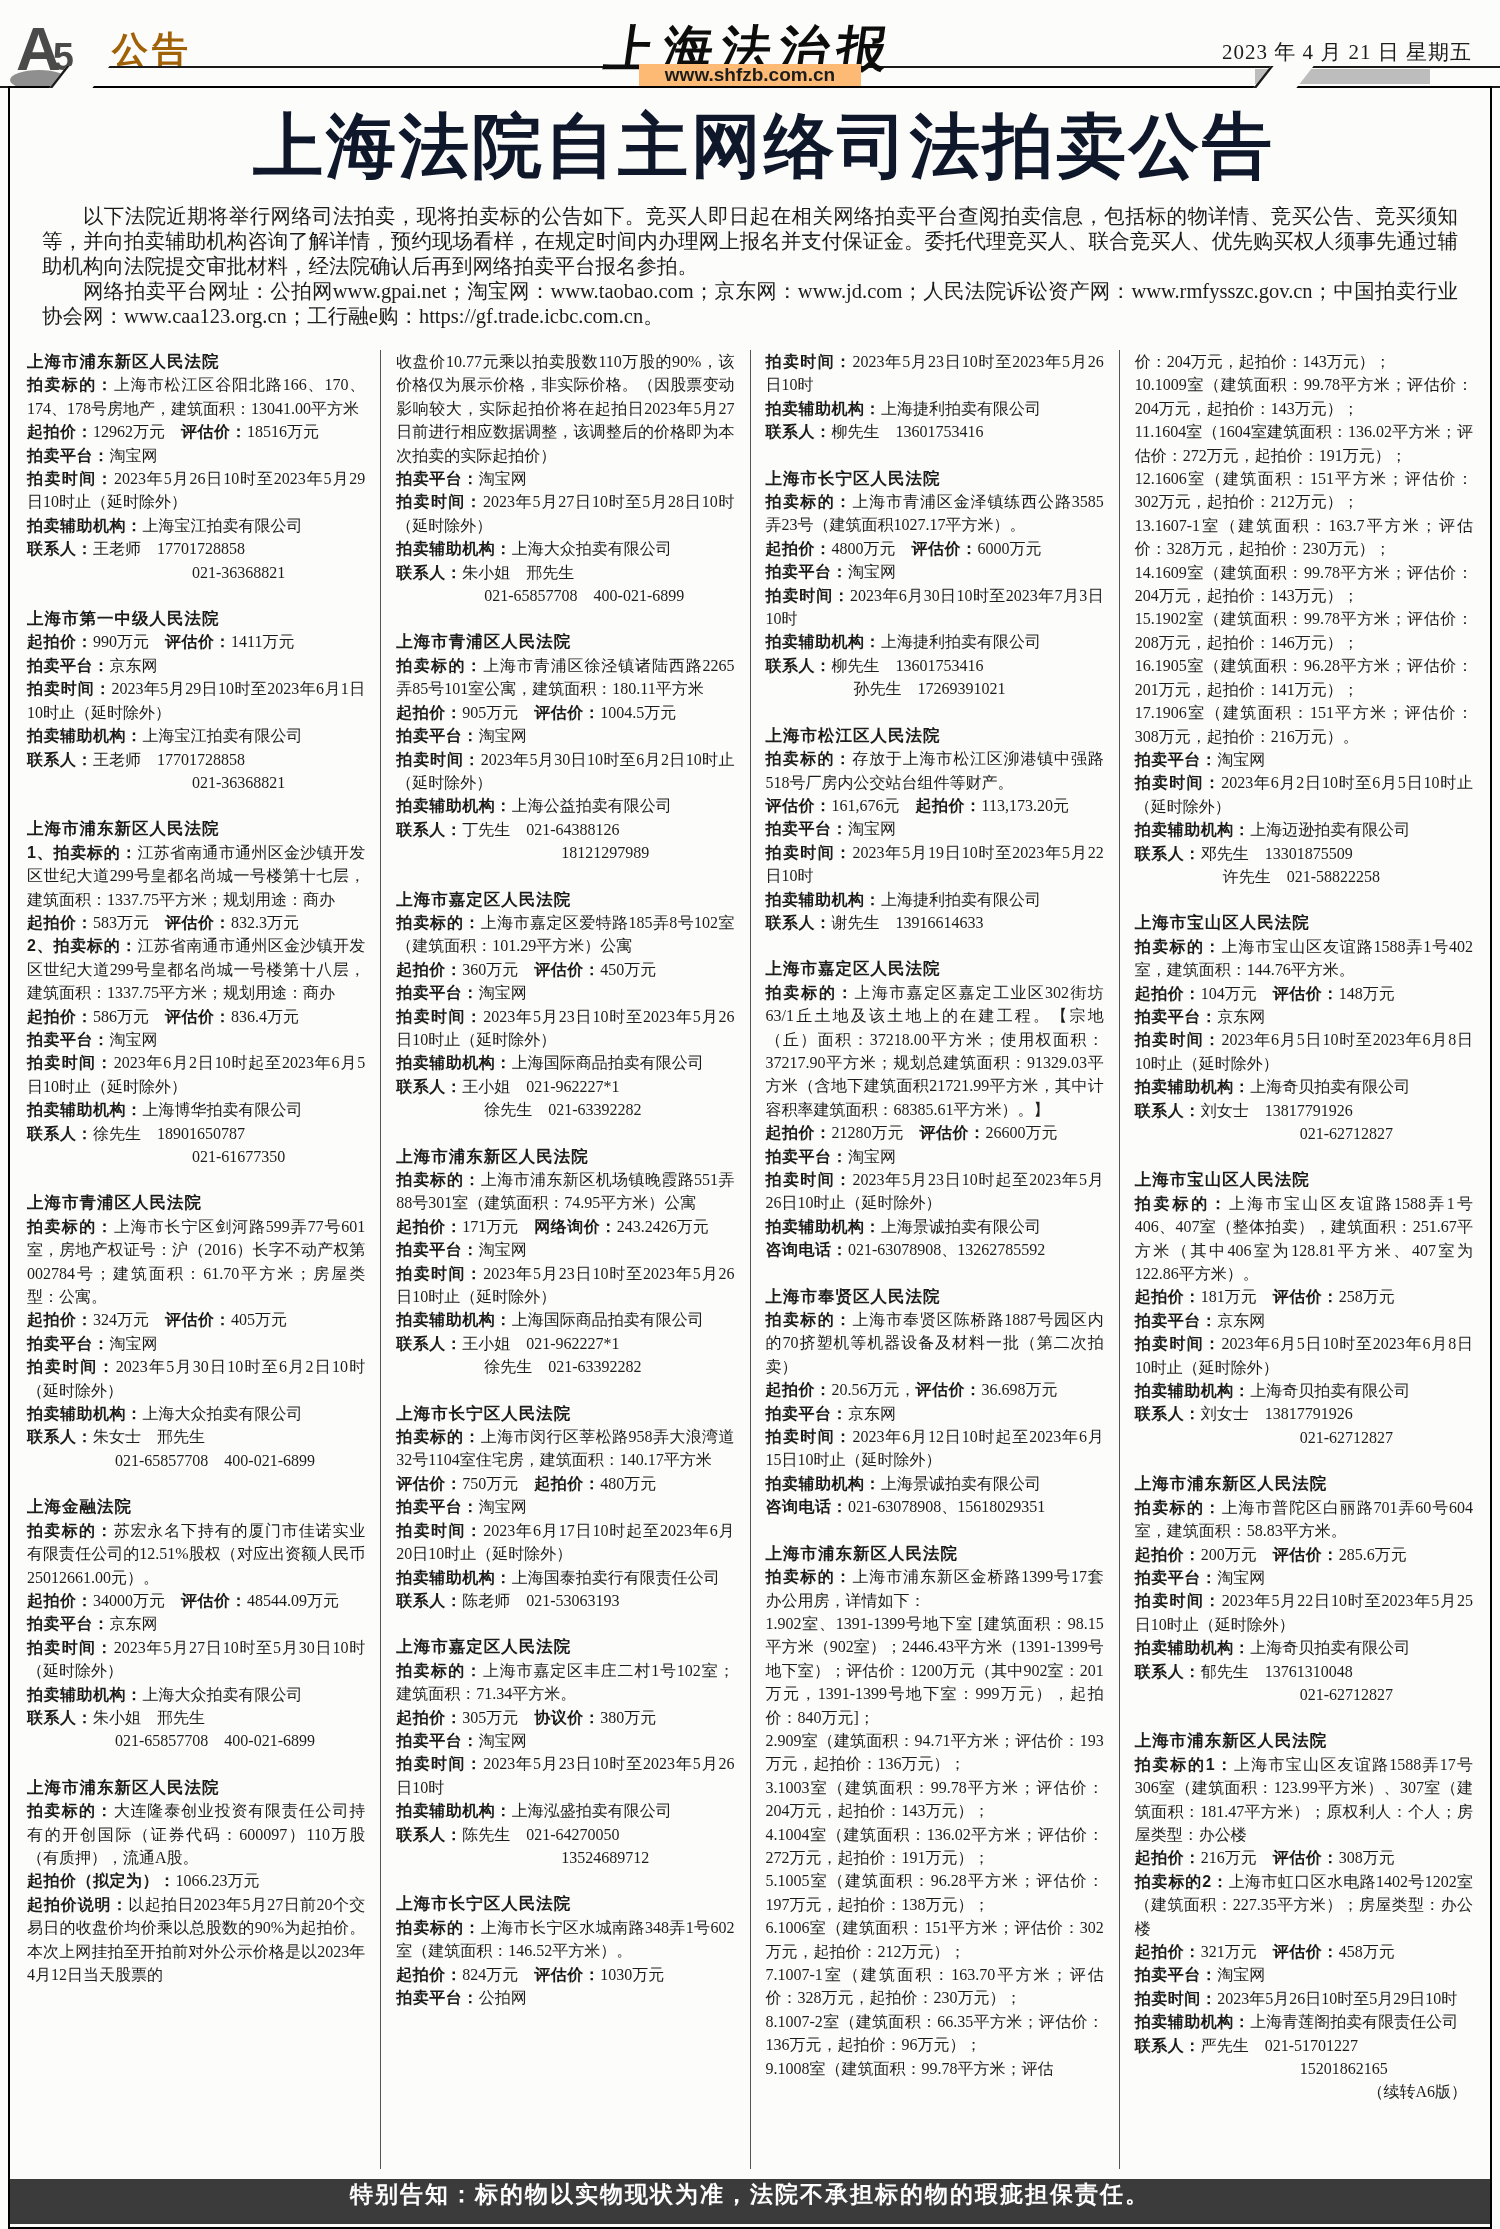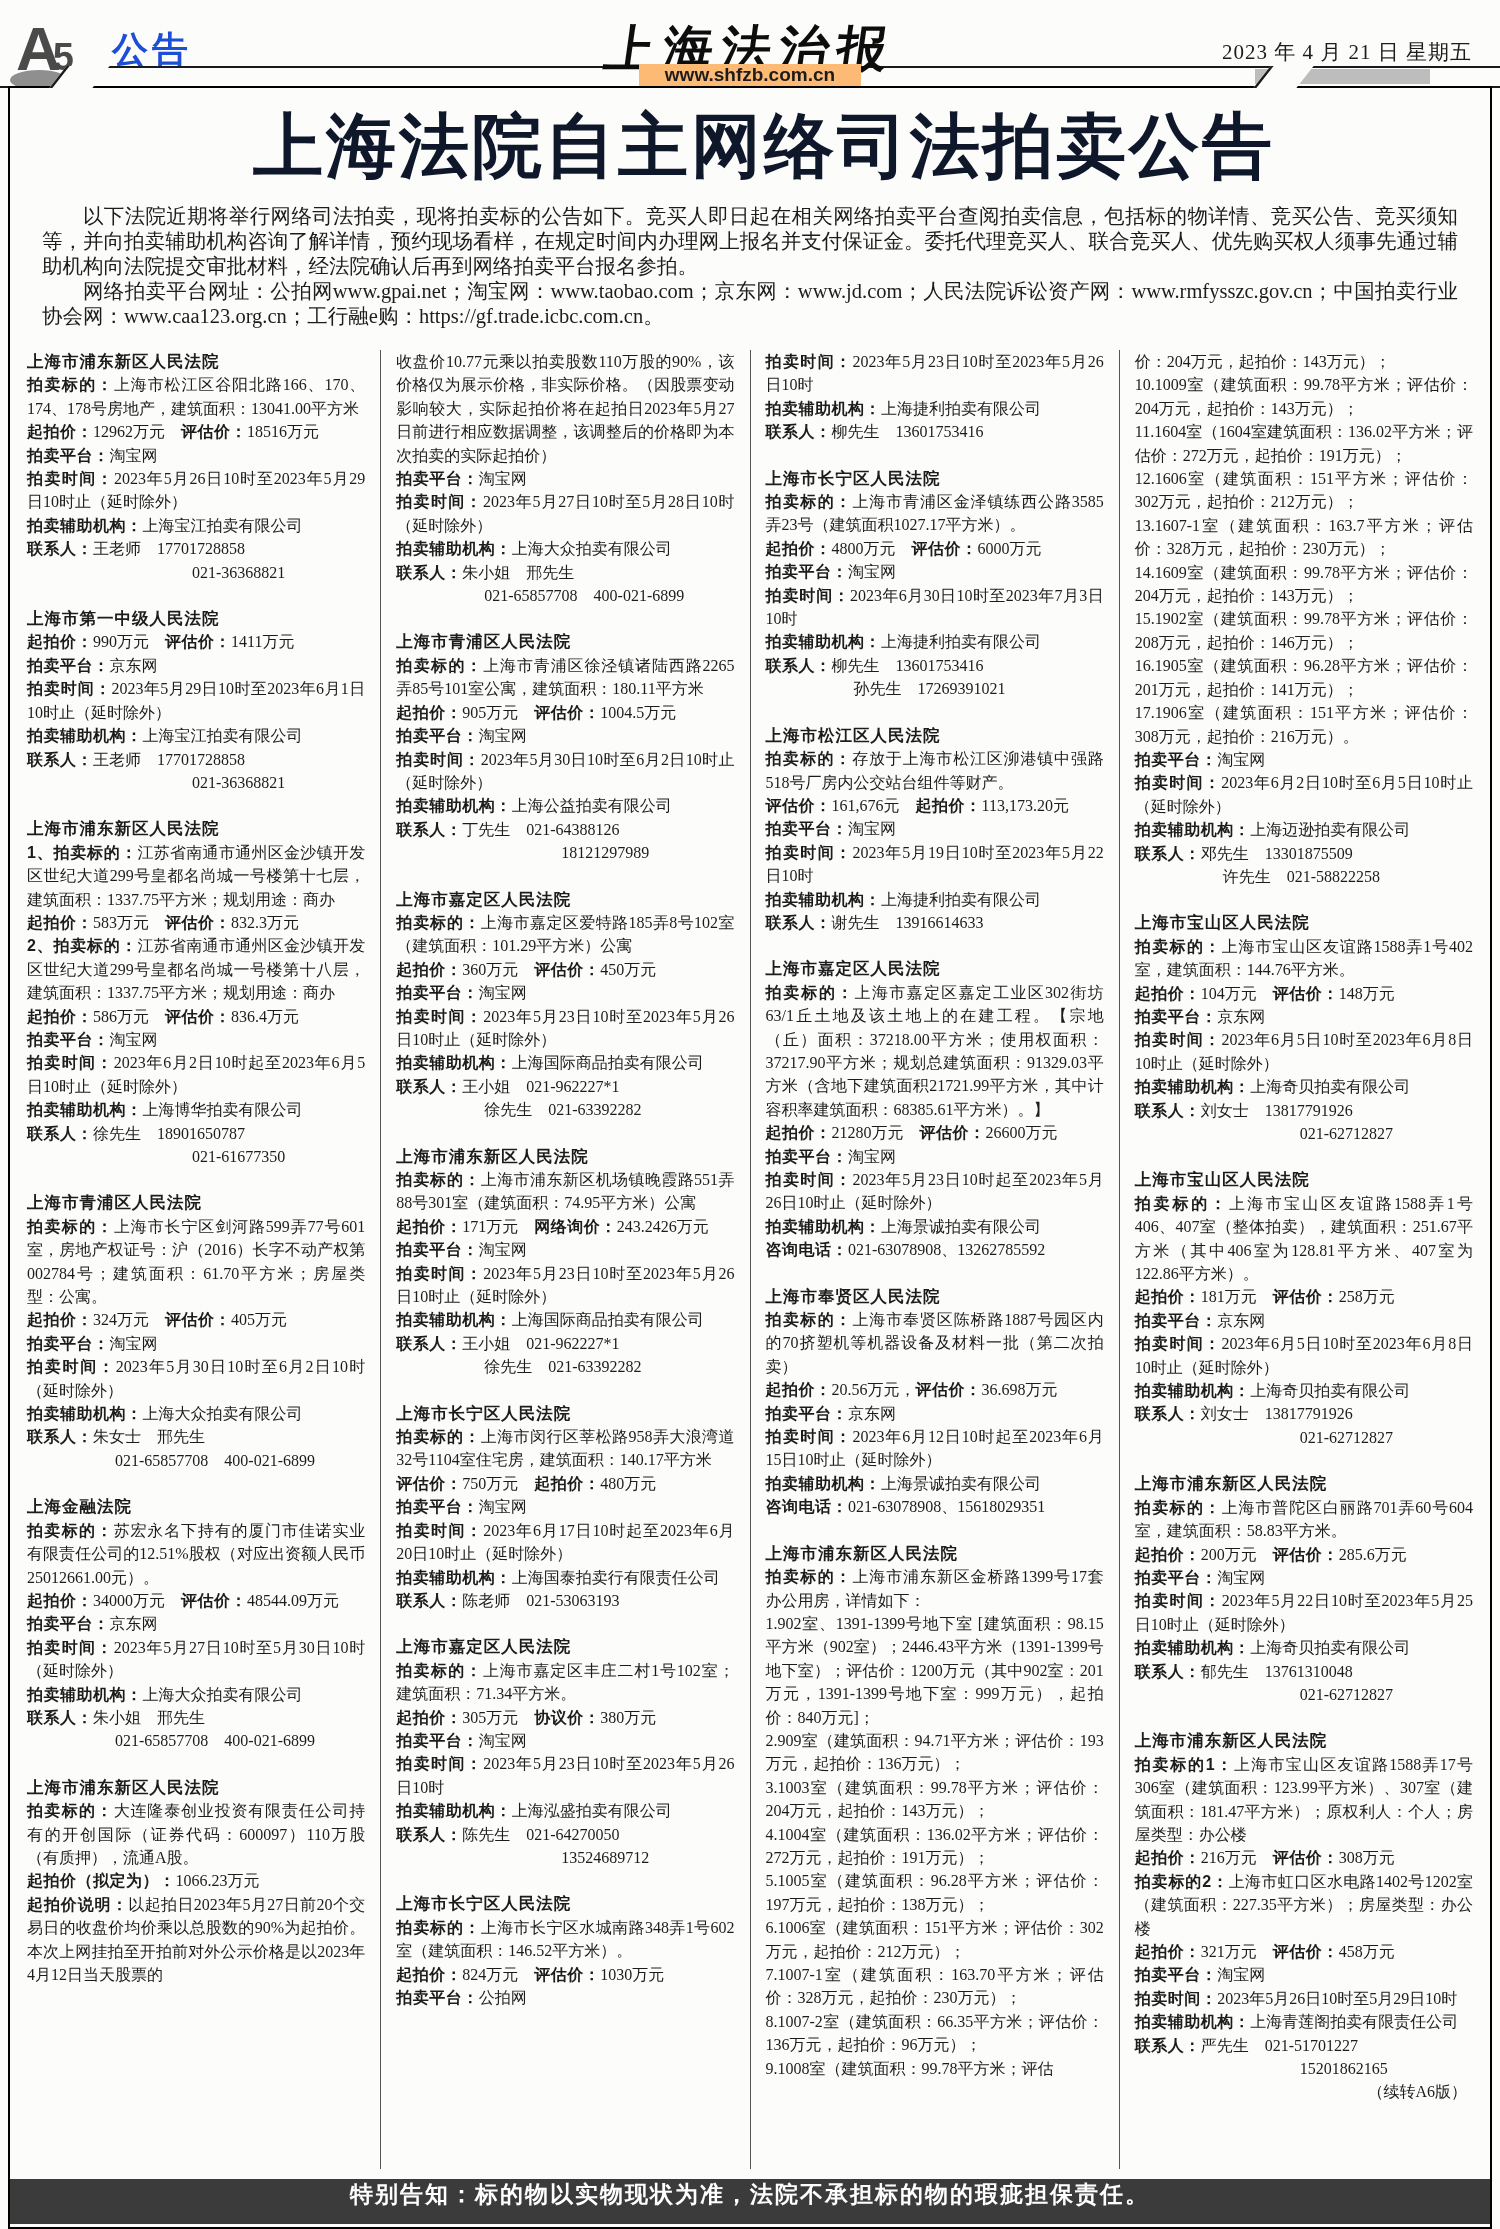--- a/index.html
+++ b/index.html
@@ -4,21 +4,21 @@
 <style>
   html,body{margin:0;padding:0;background:#e8e8e8;}
   .page{position:relative;width:1500px;height:2229px;background:#fcfcfb;margin:0 auto;
         font-family:"Liberation Serif","DejaVu Serif",serif;color:#1c1c1c;overflow:hidden;}
   
   .header{position:absolute;top:14px;left:0;right:0;height:88px;}
   .pagetag{position:absolute;left:16px;top:4px;width:100px;height:80px;}
   .pagetag .bigA{font-family:"Liberation Sans",sans-serif;font-weight:bold;font-size:62px;color:#4a4a4a;line-height:1;}
   .pagetag .small5{font-family:"Liberation Sans",sans-serif;font-weight:bold;font-size:38px;color:#4a4a4a;margin-left:-8px;}
   .pagetag .oval{position:absolute;left:-6px;top:52px;width:58px;height:20px;background:#8f8f8f;border-radius:50%;}
-  .seclabel{position:absolute;left:112px;top:12px;font-family:"Liberation Sans",sans-serif;font-weight:bold;font-size:36px;letter-spacing:4px;color:#1d4ed8;}
+  .seclabel{position:absolute;left:112px;top:12px;font-family:"Liberation Sans",sans-serif;font-weight:bold;font-size:36px;letter-spacing:4px;color:#a16207;}
   .masthead{position:absolute;left:0;right:0;top:2px;text-align:center;font-family:"DejaVu Serif",serif;
             font-weight:bold;font-size:50px;letter-spacing:8px;transform:skewX(-8deg);color:#0d0d0d;z-index:3;}
   .hdate{position:absolute;right:28px;top:24px;font-size:21px;letter-spacing:1px;}
   .graybar{position:absolute;right:70px;top:55px;width:175px;height:15px;background:#bdbdbd;}
   .hline1{position:absolute;left:95px;right:0;top:52px;height:2px;background:#1a1a1a;}
   .hline2{position:absolute;left:0;right:0;top:72px;height:2px;background:#1a1a1a;}
   .hdiag{position:absolute;left:58px;top:52px;width:40px;height:22px;background:#fcfcfb;border-left:3px solid #1a1a1a;transform:skewX(-38deg);z-index:2;}
   .hdiag2{position:absolute;left:1262px;top:52px;width:40px;height:22px;background:#fcfcfb;border-left:3px solid #1a1a1a;transform:skewX(-38deg);z-index:2;}
   .website{position:absolute;left:0;right:0;top:50px;text-align:center;z-index:3;}
   .website span{display:inline-block;background:#fdba74;padding:0 26px;font-family:"Liberation Sans",sans-serif;font-weight:bold;font-size:19px;}

